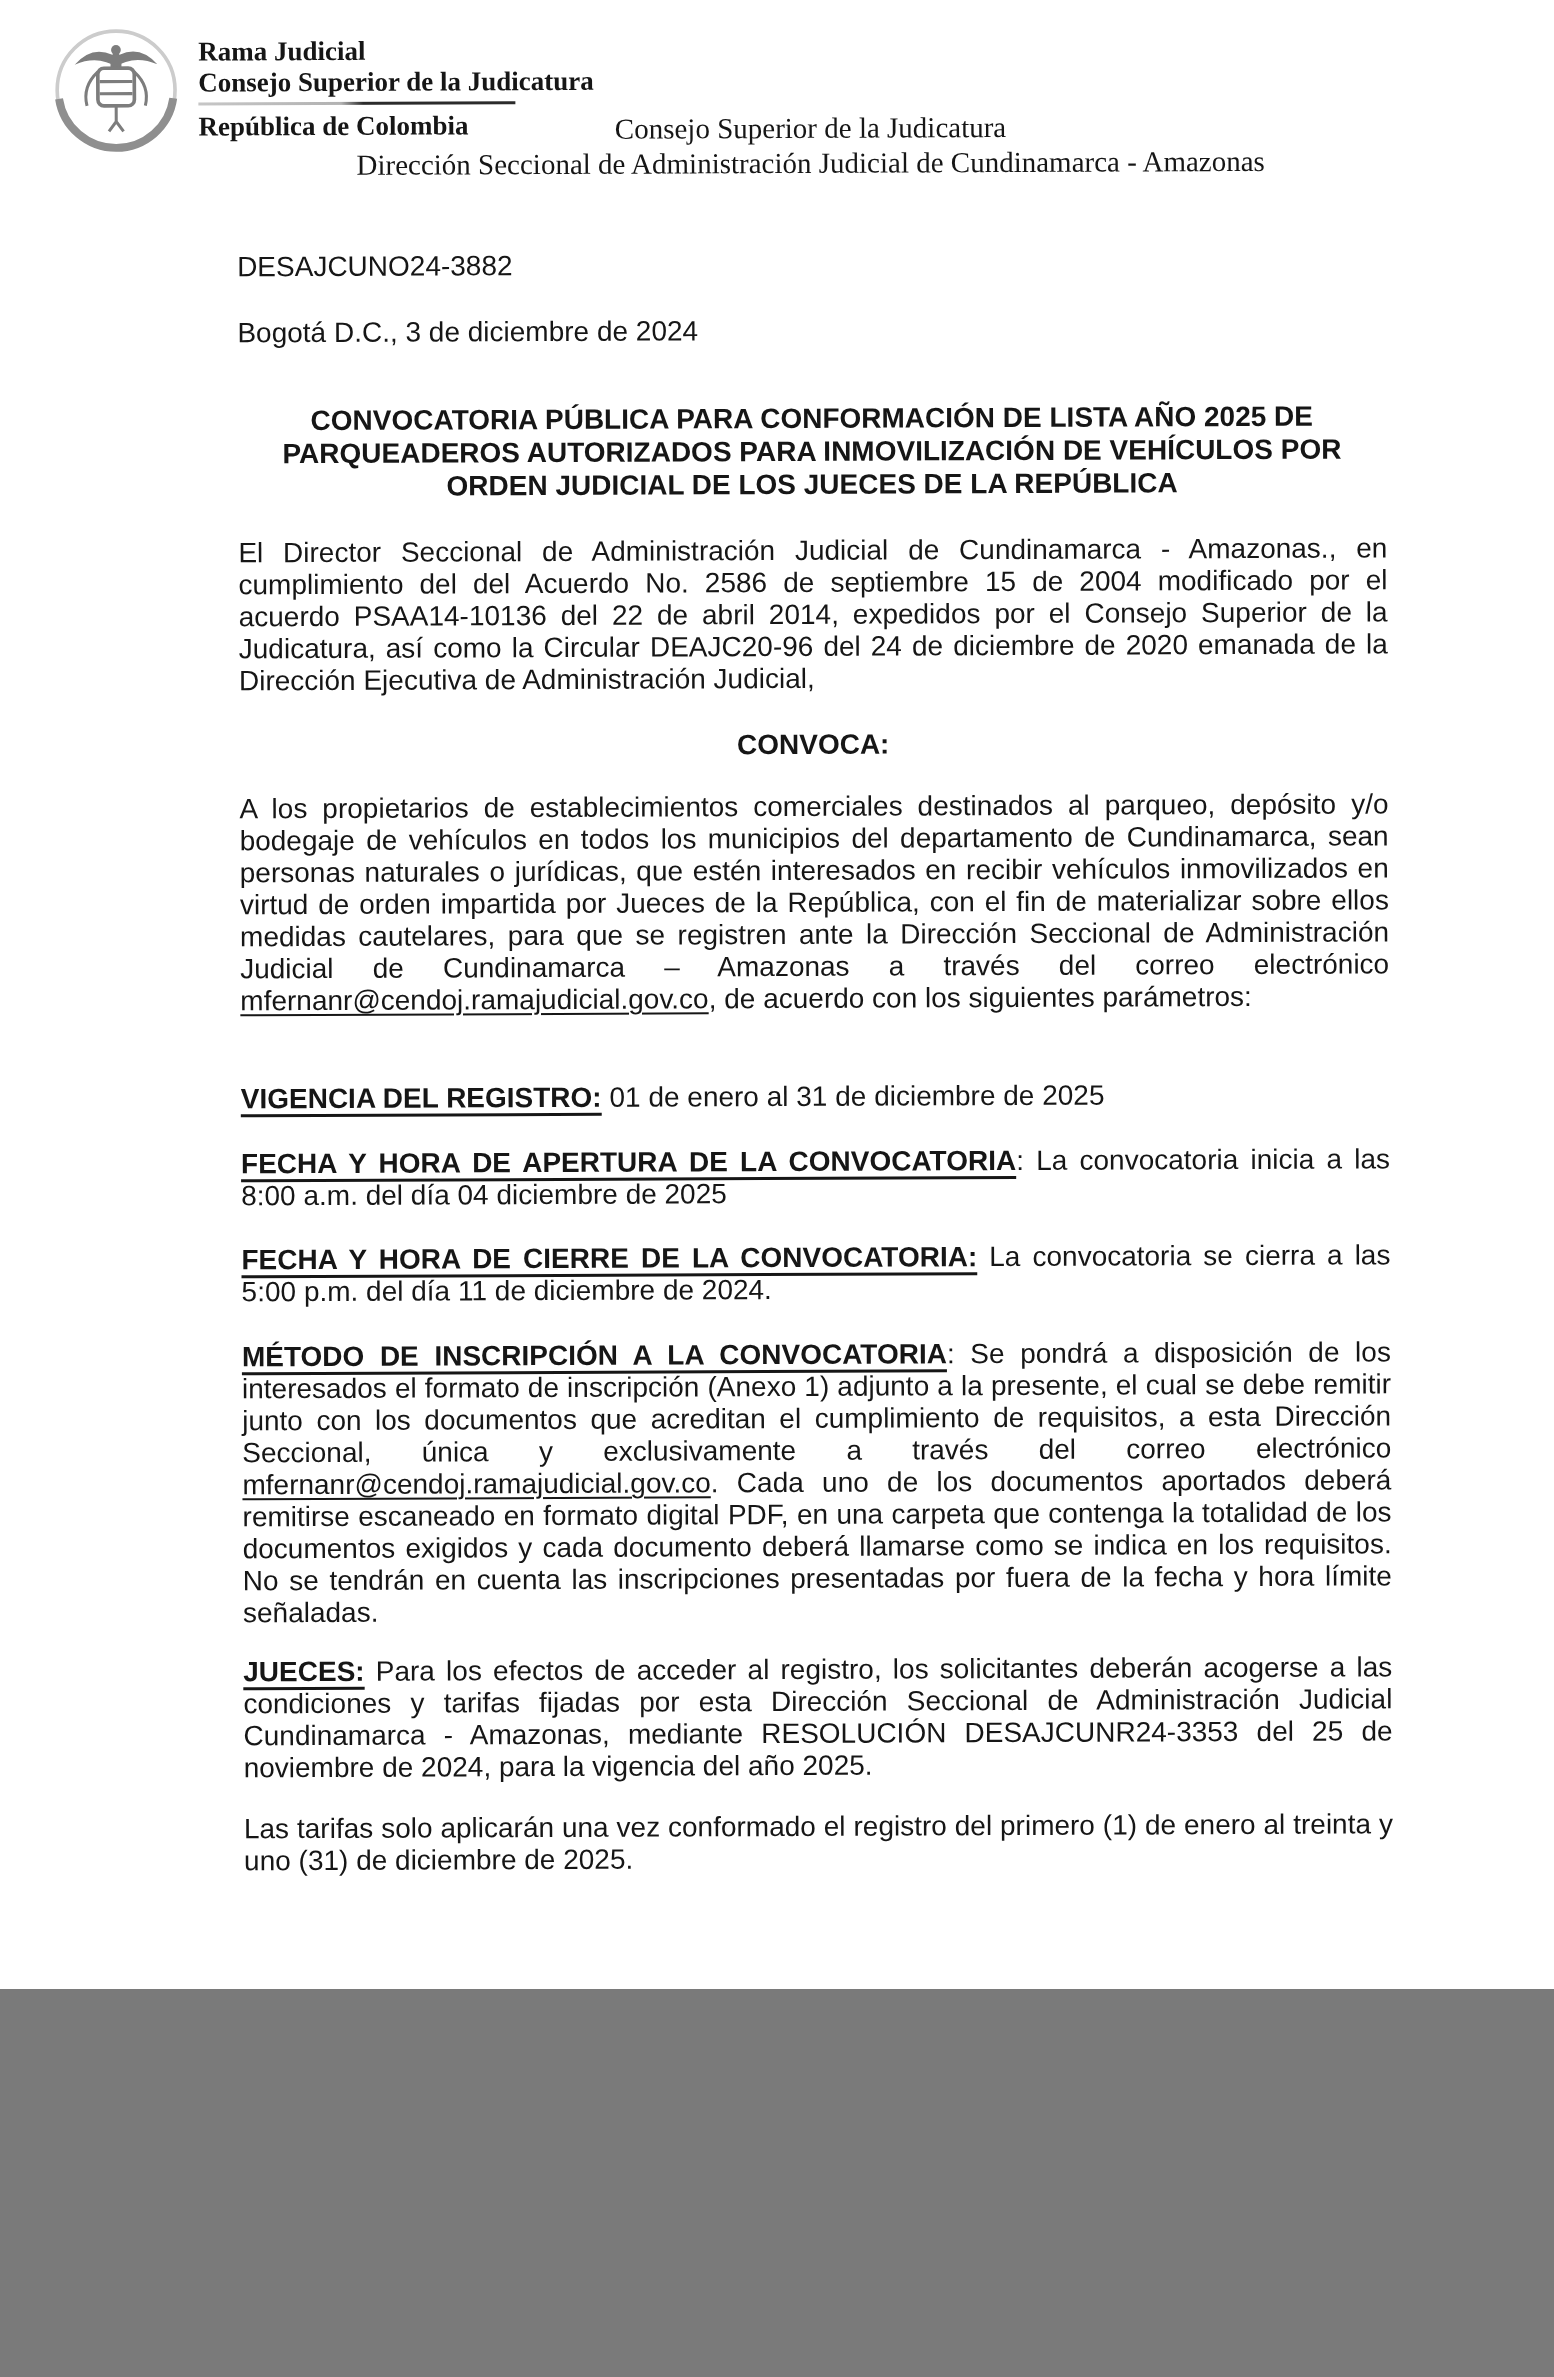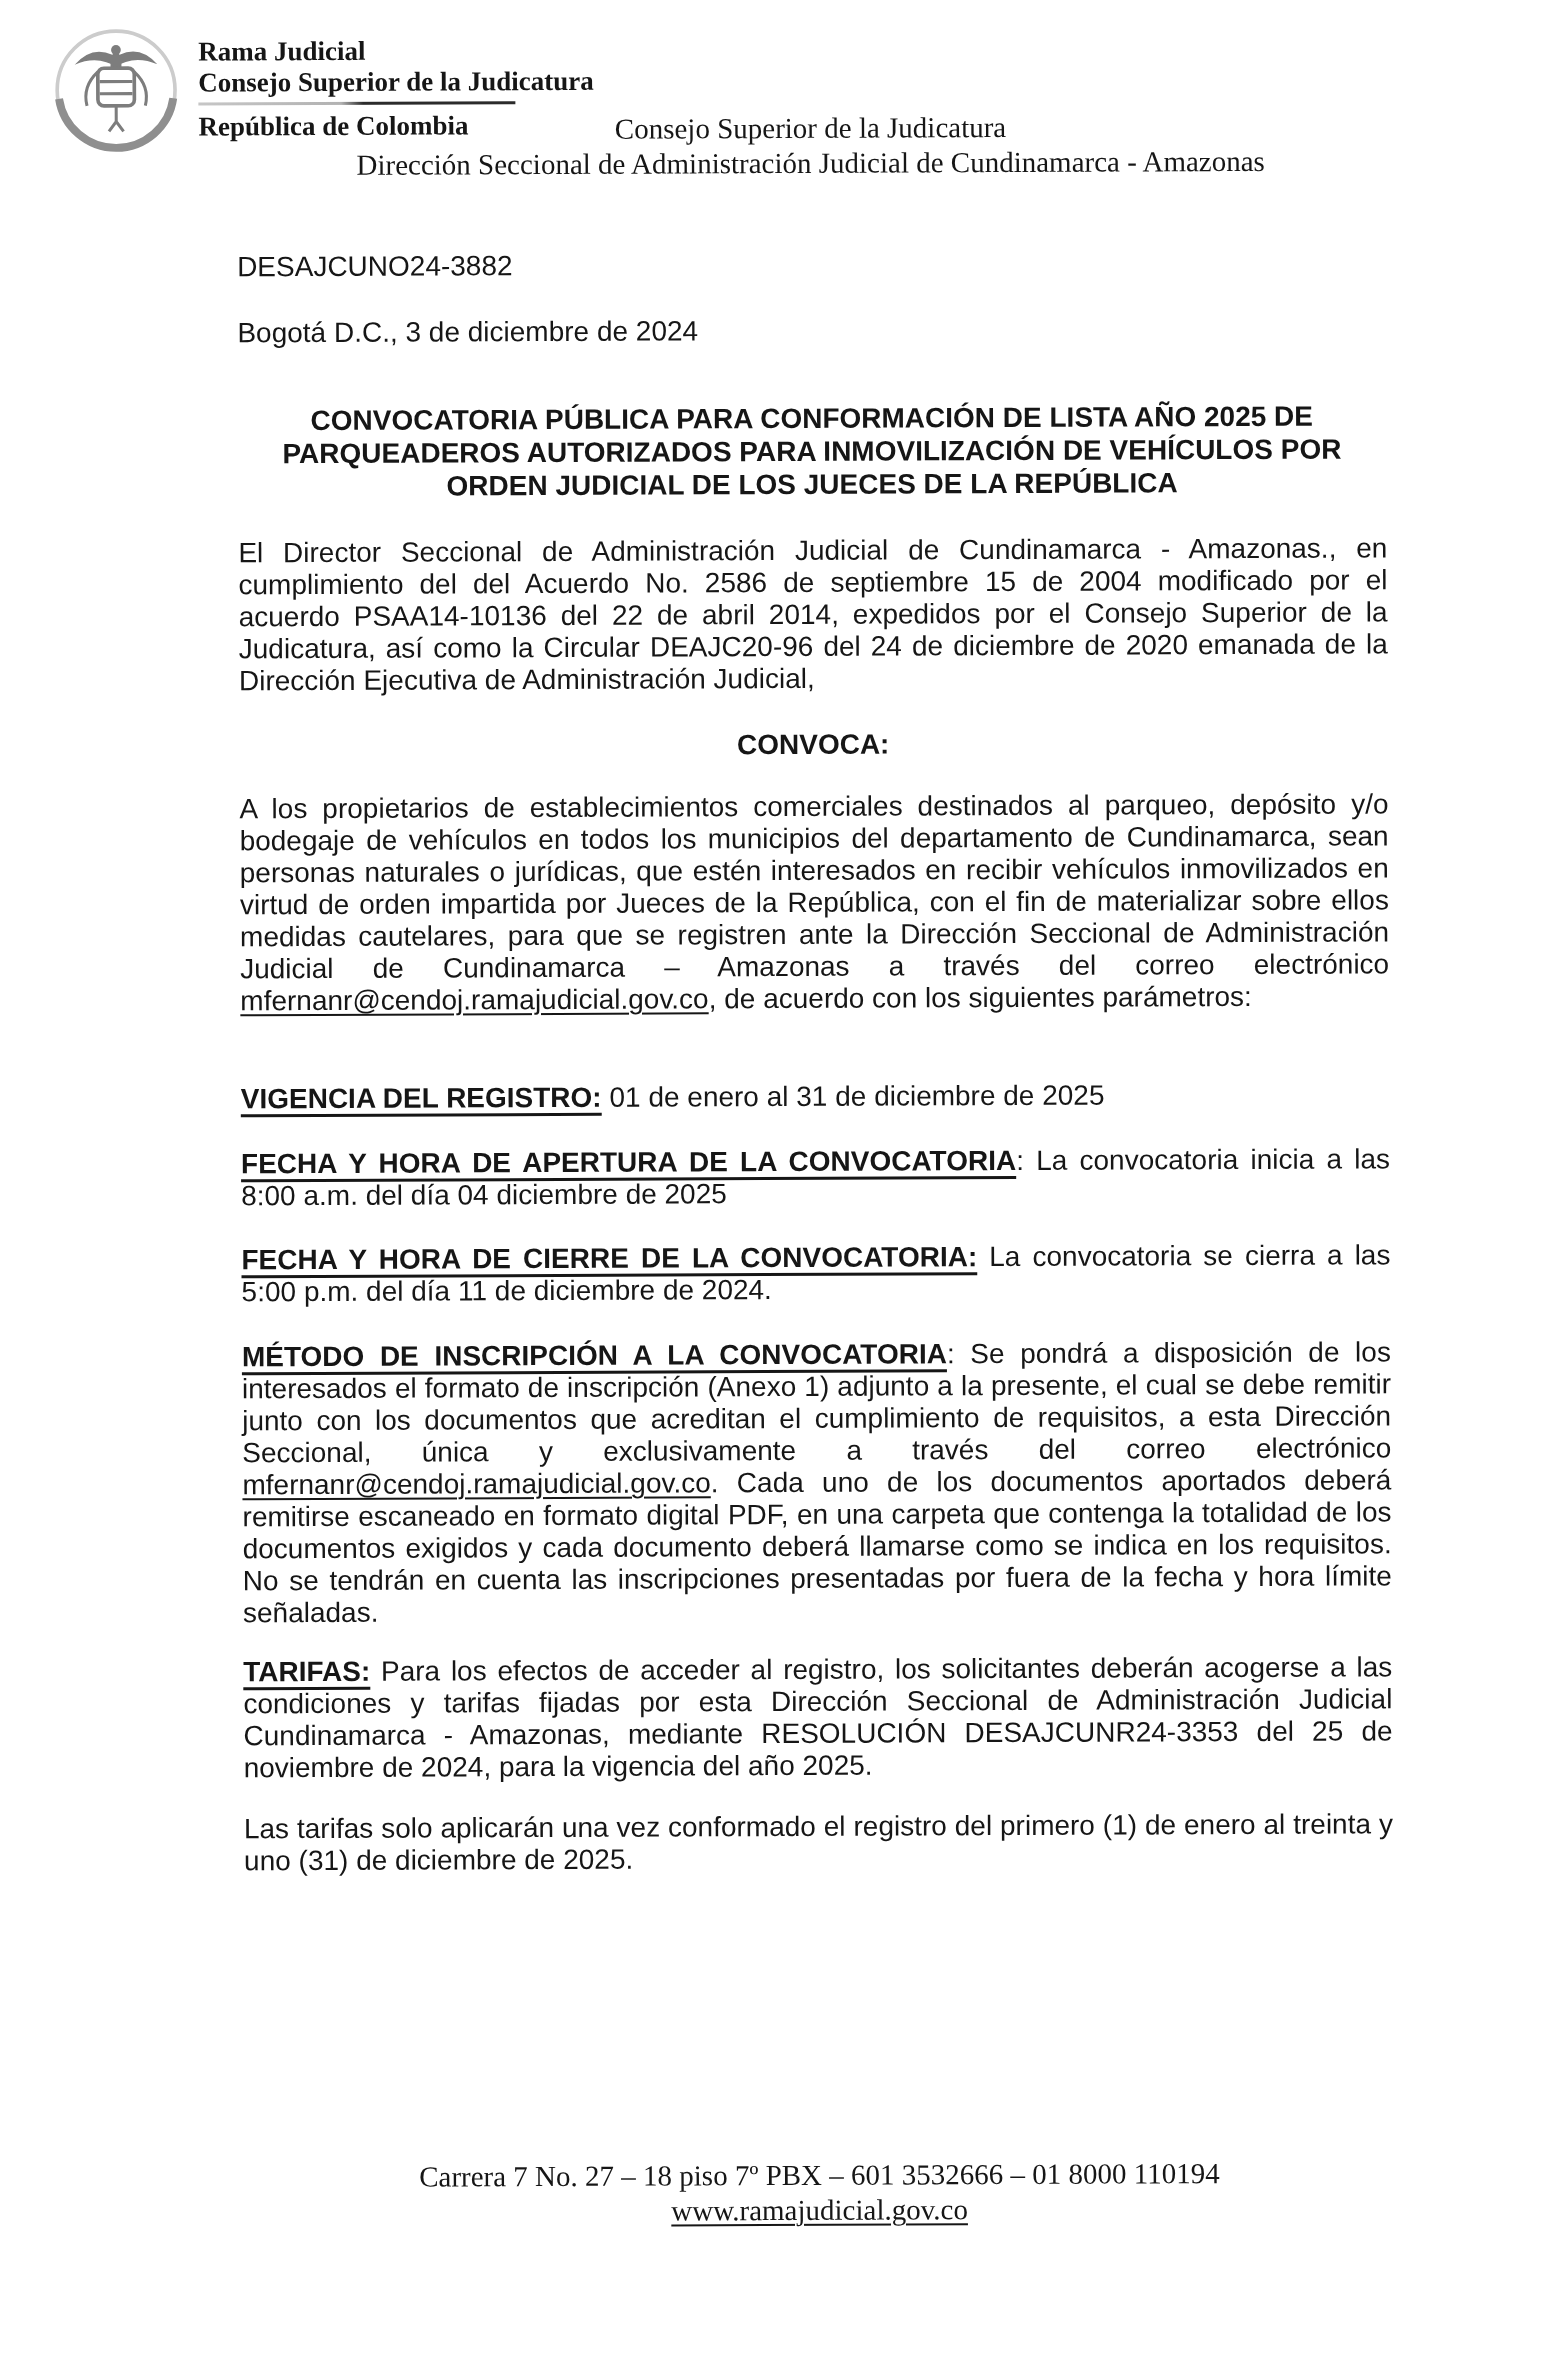--- a/index.html
+++ b/index.html
@@ -1,16 +1,16 @@
 <!DOCTYPE html>
 <html style="font-size:9.8px"><head>
 <meta charset="utf-8">
 <style>
   html,body{margin:0;padding:0;background:#7a7a7a;}
-  .page{position:relative;width:1554px;height:2377px;background:#ffffff;overflow:hidden;
+  .page{position:relative;width:1554px;height:1989px;background:#ffffff;overflow:hidden;
         font-family:"Liberation Sans",sans-serif;color:#161616;}
   .tilt{position:absolute;inset:0;transform:rotate(-0.25deg);transform-origin:777px 244px;}
 
   
   .logo{position:absolute;left:52px;top:24.4px;}
   .brand{position:absolute;left:199px;top:34px;font-family:"Liberation Serif",serif;
          font-weight:bold;font-size:27px;line-height:30.5px;white-space:nowrap;}
   .brand-rule{width:317px;height:3px;margin:4.9px 0 6.1px 0;
               background:linear-gradient(to right,#c6c6c6 0%,#b2b2b2 45%,#2b2b2b 52%,#2b2b2b 100%);}
   .center-head{position:absolute;left:235px;top:111px;width:1152px;text-align:center;
@@ -91,21 +91,21 @@
     <div class="p p2"><span>A los propietarios de establecimientos comerciales destinados al parqueo, depósito y/o bodegaje de vehículos en todos los municipios del departamento de Cundinamarca, sean personas naturales o jurídicas, que estén interesados en recibir vehículos inmovilizados en virtud de orden impartida por Jueces de la República, con el fin de materializar sobre ellos medidas cautelares, para que se registren ante la Dirección Seccional de Administración Judicial de Cundinamarca – Amazonas a través del correo electrónico </span><span class="em-link">mfernanr@cendoj.ramajudicial.gov.co</span><span>, de acuerdo con los siguientes parámetros:</span></div>
 
     <div class="p vigencia"><span class="h">VIGENCIA DEL REGISTRO:</span><span> 01 de enero al 31 de diciembre de 2025</span></div>
 
     <div class="p apertura"><span class="h">FECHA Y HORA DE APERTURA DE LA CONVOCATORIA</span><span>: La convocatoria inicia a las 8:00 a.m. del día 04 diciembre de 2025</span></div>
 
     <div class="p cierre"><span class="h">FECHA Y HORA DE CIERRE DE LA CONVOCATORIA:</span><span> La convocatoria se cierra a las 5:00 p.m. del día 11 de diciembre de 2024.</span></div>
 
     <div class="p metodo"><span class="h">MÉTODO DE INSCRIPCIÓN A LA CONVOCATORIA</span><span>: Se pondrá a disposición de los interesados el formato de inscripción (Anexo 1) adjunto a la presente, el cual se debe remitir junto con los documentos que acreditan el cumplimiento de requisitos, a esta Dirección Seccional, única y exclusivamente a través del correo electrónico </span><span class="em-link">mfernanr@cendoj.ramajudicial.gov.co</span><span>. Cada uno de los documentos aportados deberá remitirse escaneado en formato digital PDF, en una carpeta que contenga la totalidad de los documentos exigidos y cada documento deberá llamarse como se indica en los requisitos. No se tendrán en cuenta las inscripciones presentadas por fuera de la fecha y hora límite señaladas.</span></div>
 
-    <div class="p tarifas"><span class="h">TARIFAS:</span><span> Para los efectos de acceder al registro, los solicitantes deberán acogerse a las condiciones y tarifas fijadas por esta Dirección Seccional de Administración Judicial Cundinamarca - Amazonas, mediante RESOLUCIÓN DESAJCUNR24-3353 del 25 de noviembre de 2024, para la vigencia del año 2025.</span></div>
+    <div class="p tarifas"><span class="h">JUECES:</span><span> Para los efectos de acceder al registro, los solicitantes deberán acogerse a las condiciones y tarifas fijadas por esta Dirección Seccional de Administración Judicial Cundinamarca - Amazonas, mediante RESOLUCIÓN DESAJCUNR24-3353 del 25 de noviembre de 2024, para la vigencia del año 2025.</span></div>
 
     <div class="p note">Las tarifas solo aplicarán una vez conformado el registro del primero (1) de enero al treinta y uno (31) de diciembre de 2025.</div>
 
     <div class="footer">
       <div>Carrera 7 No. 27 – 18 piso 7º PBX – 601 3532666 – 01 8000 110194</div>
       <div class="url">www.ramajudicial.gov.co</div>
     </div>
 
   </div>
 </div>

